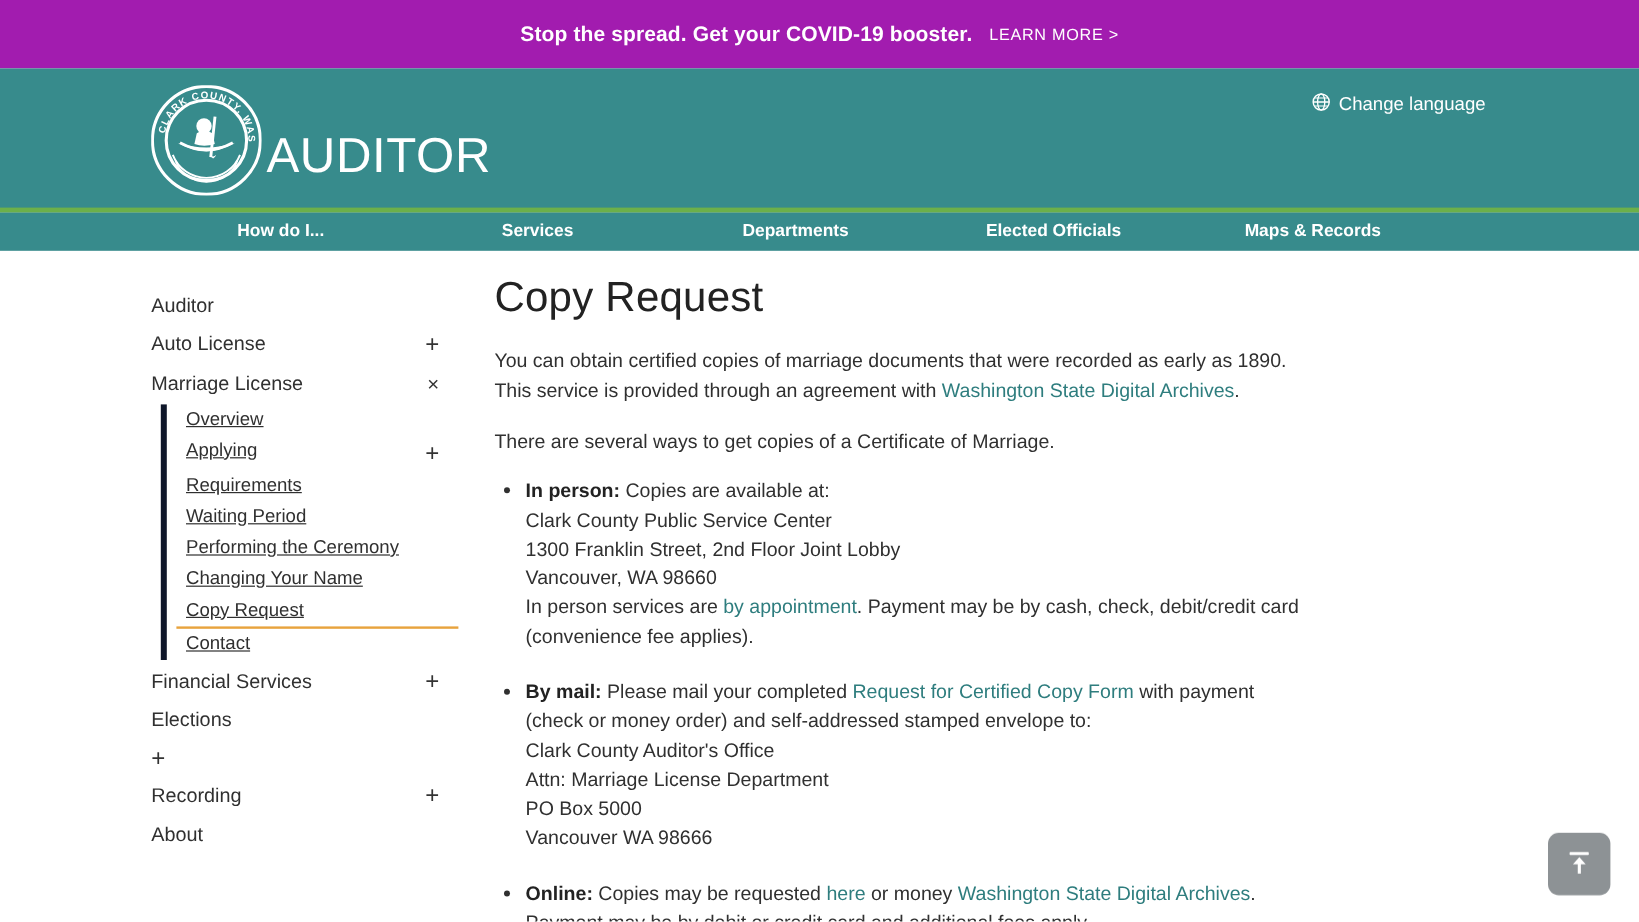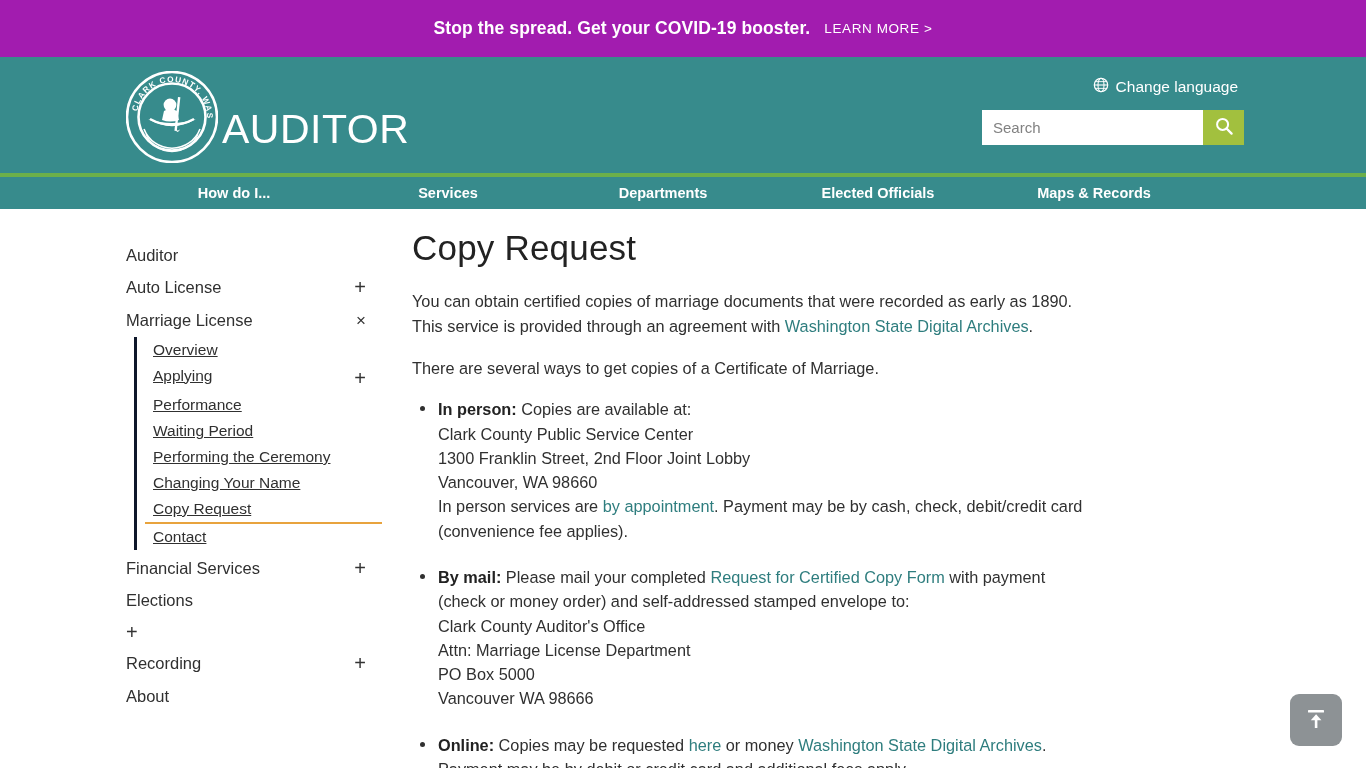--- a/index.html
+++ b/index.html
@@ -181,21 +181,21 @@
     line-height: 1;
     color: #333333;
     font-weight: 400;
     cursor: pointer;
     user-select: none;
     padding-top: 1px;
   }
   .toggle.x { font-size: 17px; padding-top: 3px; }
 
   .subnav {
-    border-left: 3px solid #0f172a;
+    border-left: 5px solid #0f172a;
     margin-left: 8px;
     padding-left: 8px;
     margin-top: 1px;
     margin-bottom: 2px;
   }
   .sub-row {
     position: relative;
     display: flex;
     align-items: flex-start;
     justify-content: space-between;
@@ -316,31 +316,20 @@
           <circle cx="8" cy="8" r="6.7" fill="none" stroke="#ffffff" stroke-width="1.2"></circle>
           <ellipse cx="8" cy="8" rx="3" ry="6.7" fill="none" stroke="#ffffff" stroke-width="1.1"></ellipse>
           <line x1="1.3" y1="8" x2="14.7" y2="8" stroke="#ffffff" stroke-width="1.1"></line>
           <line x1="2.4" y1="4.6" x2="13.6" y2="4.6" stroke="#ffffff" stroke-width="0.9"></line>
           <line x1="2.4" y1="11.4" x2="13.6" y2="11.4" stroke="#ffffff" stroke-width="0.9"></line>
         </svg>
       </span>
       <span>Change language</span>
     </a>
 
-    <div class="search-wrap">
-      <input class="search-input" type="text" placeholder="Search" style="">
-      <button class="search-btn">
-        <span>
-          <svg width="20" height="20" viewBox="0 0 20 20" aria-hidden="true">
-            <circle cx="8.6" cy="8.4" r="5.5" fill="none" stroke="#ffffff" stroke-width="2"></circle>
-            <line x1="12.8" y1="12.7" x2="17.6" y2="17.6" stroke="#ffffff" stroke-width="2.3" stroke-linecap="round"></line>
-          </svg>
-        </span>
-      </button>
-    </div>
   </div>
 </header>
 
 <nav class="main-nav">
   <div class="nav-inner">
     <a class="nav-item w1" href="#">How do I...</a>
     <a class="nav-item w2" href="#">Services</a>
     <a class="nav-item w3" href="#">Departments</a>
     <a class="nav-item w4" href="#">Elected Officials</a>
     <a class="nav-item w5" href="#">Maps &amp; Records</a>
@@ -367,21 +356,21 @@
 
     <div class="subnav">
       <div class="sub-row">
         <a class="side-label" href="#">Overview</a>
       </div>
       <div class="sub-row">
         <a class="side-label" href="#">Applying</a>
         <span class="toggle">+</span>
       </div>
       <div class="sub-row">
-        <a class="side-label" href="#">Performance</a>
+        <a class="side-label" href="#">Requirements</a>
       </div>
       <div class="sub-row">
         <a class="side-label" href="#">Waiting Period</a>
       </div>
       <div class="sub-row">
         <a class="side-label" href="#">Performing the Ceremony</a>
       </div>
       <div class="sub-row">
         <a class="side-label" href="#">Changing Your Name</a>
       </div>

